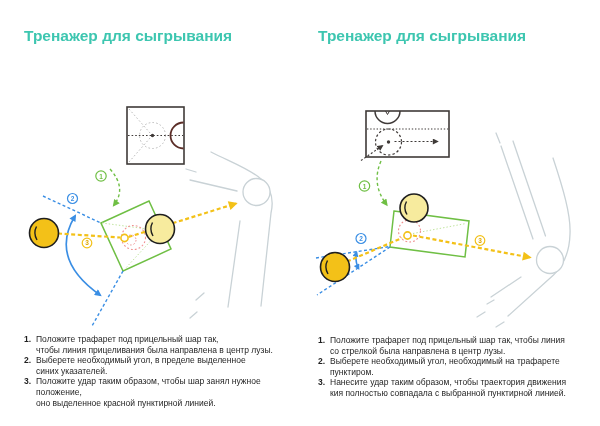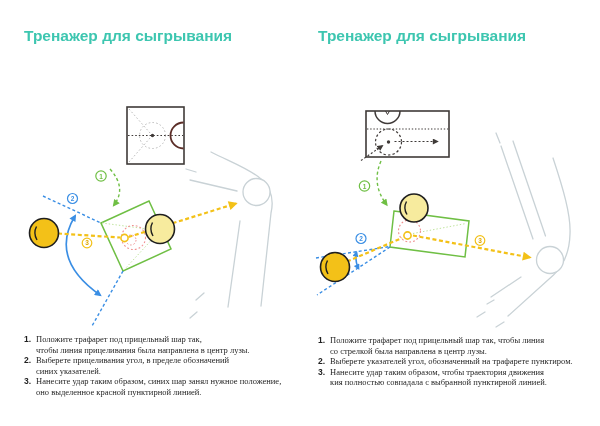--- a/index.html
+++ b/index.html
@@ -7,21 +7,21 @@
           font-family:"Liberation Sans",sans-serif;}
   .panel-title{position:absolute;font-size:15.5px;font-weight:bold;line-height:21px;
                color:#3dc6b0;white-space:pre-line;}
   #title-left{left:24px;top:25px;}
   #title-right{left:318px;top:25px;}
   .steps{position:absolute;font-size:8.5px;line-height:10.6px;color:#1f1f1f;}
   #steps-left{left:24px;top:334px;width:268px;}
   #steps-right{left:318px;top:335px;width:272px;}
   .step{display:flex;}
   .step-num{width:12px;flex:0 0 12px;font-weight:bold;}
-  .step-text{flex:1;white-space:pre-line;font-family:Liberation Serif, serif;}
+  .step-text{flex:1;white-space:pre-line;}
   svg{position:absolute;}
   svg text{font-family:"Liberation Sans",sans-serif;font-weight:bold;text-anchor:middle;}
 </style>
 </head>
 <body>
 
 <div id="poster">
 
   <div class="panel-title" id="title-left"><span>Тренажер для сыгрывания</span><br>
   </div>
@@ -196,39 +196,39 @@
   </svg>
 
   <div class="steps" id="steps-left">
     <div class="step">
       <span class="step-num">1.</span>
       <span class="step-text">Положите трафарет под прицельный шар так,
 чтобы линия прицеливания была направлена в центр лузы.</span>
     </div>
     <div class="step">
       <span class="step-num">2.</span>
-      <span class="step-text">Выберете прицеливания угол, в пределе обозначений
+      <span class="step-text">Выберете необходимый угол, в пределе выделенное
 синих указателей.</span>
     </div>
     <div class="step">
       <span class="step-num">3.</span>
-      <span class="step-text">Нанесите удар таким образом, синих шар занял нужное положение,
+      <span class="step-text">Положите удар таким образом, чтобы шар занял нужное положение,
 оно выделенное красной пунктирной линией.</span>
     </div>
   </div>
 
   <div class="steps" id="steps-right">
     <div class="step">
       <span class="step-num">1.</span>
       <span class="step-text">Положите трафарет под прицельный шар так, чтобы линия
 со стрелкой была направлена в центр лузы.</span>
     </div>
     <div class="step">
       <span class="step-num">2.</span>
-      <span class="step-text">Выберете указателей угол, обозначенный на трафарете пунктиром.</span>
+      <span class="step-text">Выберете необходимый угол, необходимый на трафарете пунктиром.</span>
     </div>
     <div class="step">
       <span class="step-num">3.</span>
       <span class="step-text">Нанесите удар таким образом, чтобы траектория движения
 кия полностью совпадала с выбранной пунктирной линией.</span>
     </div>
   </div>
 
 </div>
 

